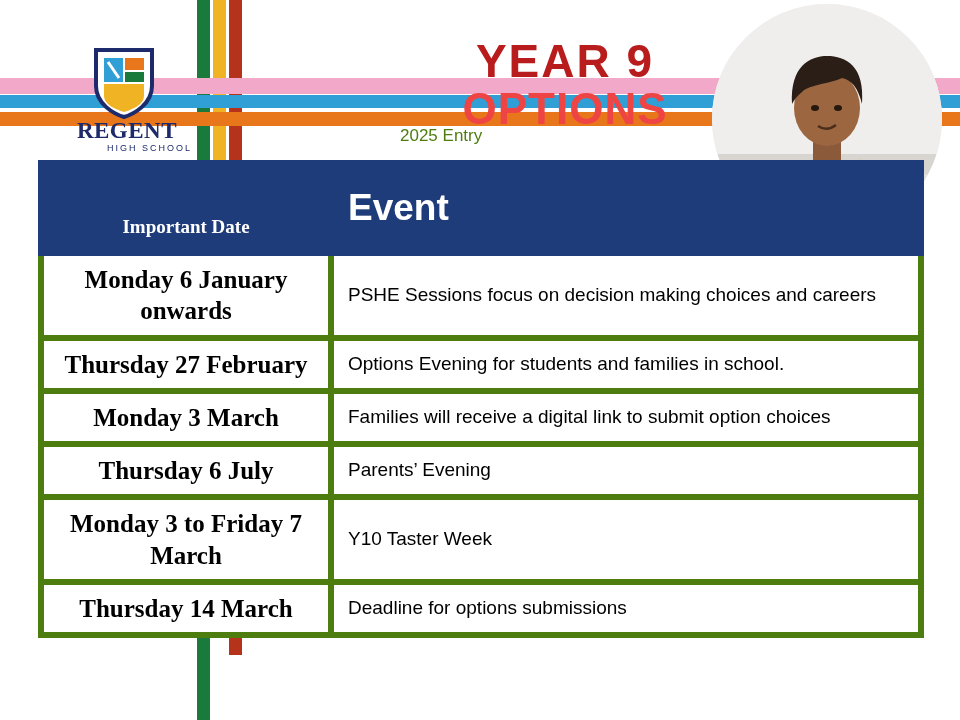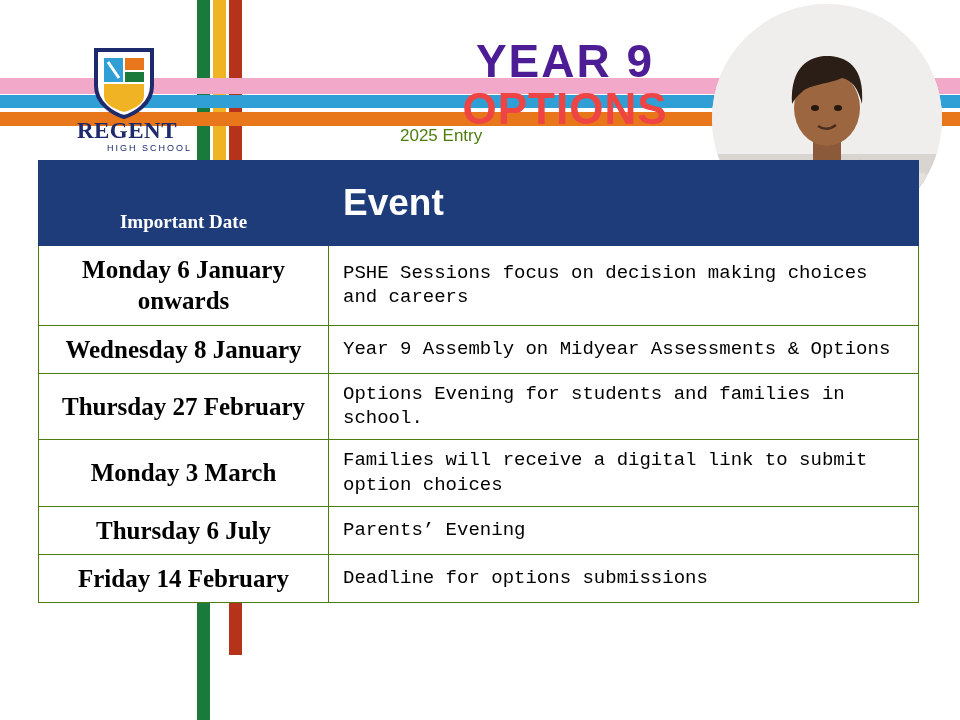--- a/index.html
+++ b/index.html
@@ -74,21 +74,21 @@
     letter-spacing: 2px;
   }
 
   
   .title-year {
     position: absolute;
     left: 400px;
     top: 34px;
     width: 330px;
     text-align: center;
-    color: #4c1d95;
+    color: #b91c1c;
     font-family: "Liberation Sans", sans-serif;
     font-size: 46px;
     font-weight: bold;
     letter-spacing: 2px;
     z-index: 5;
   }
   .title-options {
     position: absolute;
     left: 400px;
     top: 84px;
@@ -134,21 +134,21 @@
     width: 880px;
     z-index: 8;
   }
   table.sched {
     border-collapse: collapse;
     width: 880px;
     table-layout: fixed;
     background: #ffffff;
   }
   table.sched th, table.sched td {
-    border: 1px solid #4d7c0f;
+    border: 6px solid #4d7c0f;
     vertical-align: middle;
   }
   table.sched thead th {
     background: #1f3c7a;
     color: #ffffff;
     border-color: #1f3c7a;
     height: 72px;
     padding: 0 10px;
   }
   .th-date {
@@ -169,21 +169,21 @@
   td.c-date {
     font-family: "Liberation Serif", serif;
     font-size: 25px;
     font-weight: bold;
     text-align: center;
     padding: 8px 6px;
     line-height: 1.25;
     color: #000;
   }
   td.c-event {
-    font-family: Liberation Mono, monospace;
+    font-family: Liberation Sans, sans-serif;
     font-size: 19px;
     text-align: left;
     padding: 8px 10px 8px 14px;
     line-height: 1.3;
     color: #000;
   }
   col.col-date { width: 290px; }
   col.col-event { width: 590px; }
 </style>
 </head>
@@ -266,36 +266,36 @@
           <th class="th-date">Important Date</th>
           <th class="th-event">Event</th>
         </tr>
       </thead>
       <tbody>
         <tr>
           <td class="c-date">Monday 6 January onwards</td>
           <td class="c-event">PSHE Sessions focus on decision making choices and careers</td>
         </tr>
         <tr>
-          <td class="c-date">Wednesday 8 January</td>
-          <td class="c-event">Year 9 Assembly on Midyear Assessments &amp; Options</td>
-        </tr>
-        <tr>
           <td class="c-date">Thursday 27 February</td>
           <td class="c-event">Options Evening for students and families in school.</td>
         </tr>
         <tr>
           <td class="c-date">Monday 3 March</td>
           <td class="c-event">Families will receive a digital link to submit option choices</td>
         </tr>
         <tr>
           <td class="c-date">Thursday 6 July</td>
           <td class="c-event">Parents’ Evening</td>
         </tr>
         <tr>
-          <td class="c-date">Friday 14 February</td>
+          <td class="c-date">Monday 3 to Friday 7 March</td>
+          <td class="c-event">Y10 Taster Week</td>
+        </tr>
+        <tr>
+          <td class="c-date">Thursday 14 March</td>
           <td class="c-event">Deadline for options submissions</td>
         </tr>
       </tbody>
     </table>
   </div>
 
 </div>
 
 </body></html>

